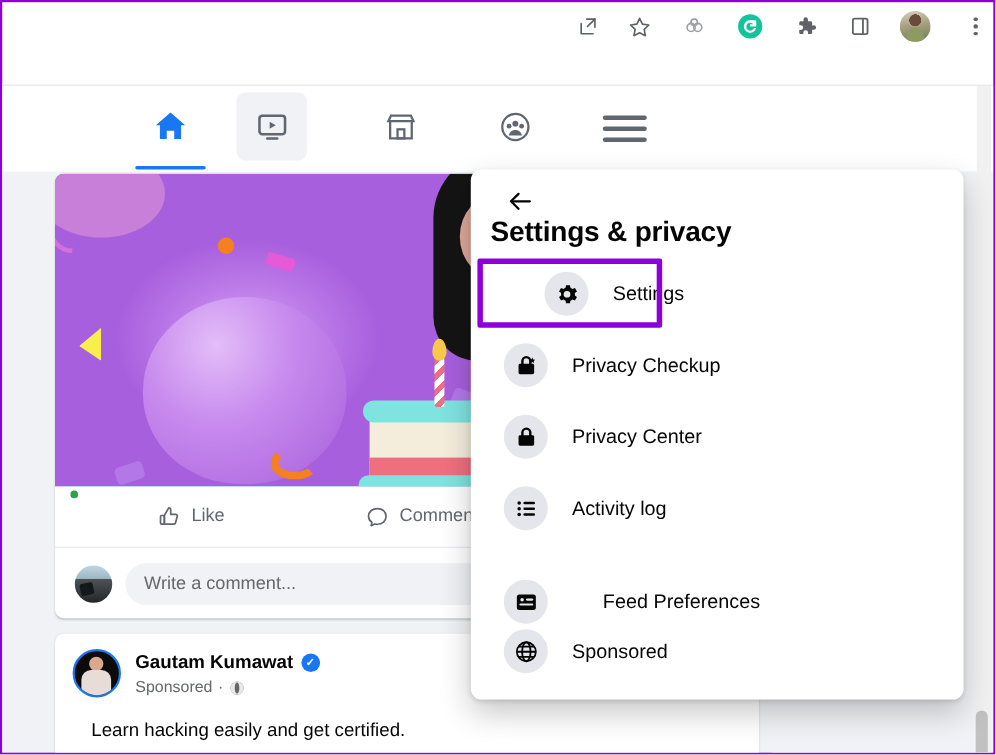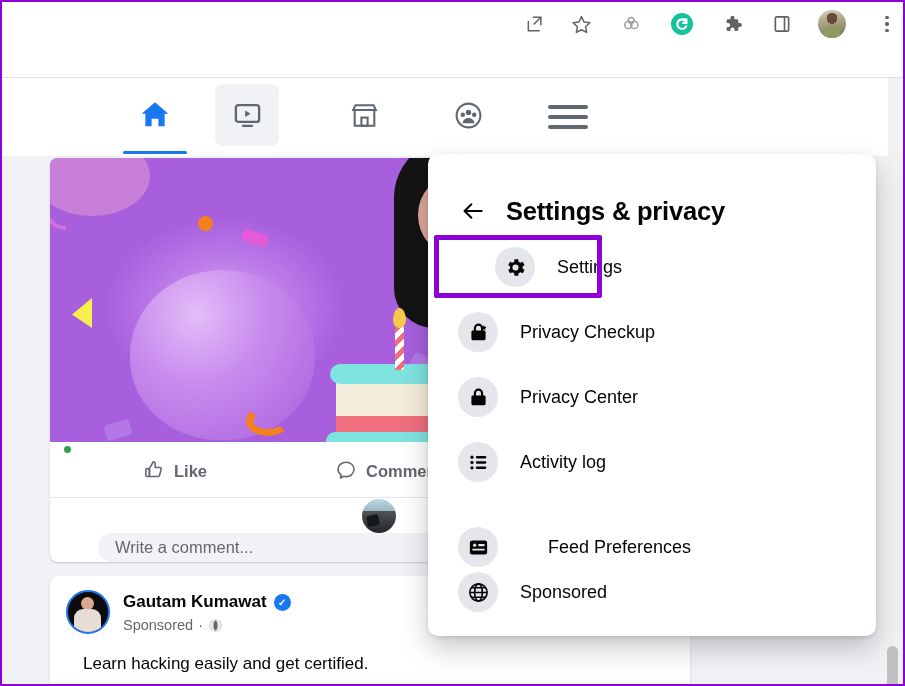--- a/index.html
+++ b/index.html
@@ -152,28 +152,28 @@
       linear-gradient(150deg, #15c8f5 0%, #19c6f7 45%, #1fb6f2 100%);
     overflow: hidden;
   }
   .confetti { position: absolute; }
   #post-actions {
     position: absolute; left: 0; top: 284px; width: 640px; height: 56px;
     display: flex; align-items: center;
     border-bottom: 1px solid #e4e6eb;
   }
   .action-btn {
-    display: flex; align-items: flex-end; gap: 9px;
-    font-size: 16.5px; font-weight: 700; color: #606770;
+    display: flex; align-items: center; gap: 9px;
+    font-size: 16.5px; font-weight: 400; color: #606770;
   }
   #btn-like { margin-left: 93px; }
   #btn-comment { margin-left: 128px; }
   #comment-row {
     position: absolute; left: 0; top: 341px; width: 640px; height: 63px;
-    display: flex; align-items: center; flex-direction: column;
+    display: flex; align-items: center;
   }
   #comment-avatar {
     position: relative;
     margin-left: 18px;
     width: 34px; height: 34px; border-radius: 50%;
     overflow: hidden;
     background: linear-gradient(180deg, #bfd6e6 0%, #9fb6c4 35%, #4d5357 36%, #232629 100%);
     flex: none;
   }
   #comment-avatar::before {
@@ -262,21 +262,21 @@
     position: absolute; left: 426px; top: 152px;
     width: 448px; height: 482px;
     background: #ffffff;
     border-radius: 10px;
     box-shadow: 0 12px 28px rgba(0,0,0,.22), 0 2px 4px rgba(0,0,0,.10);
     overflow: hidden;
   }
   #panel-header {
     position: absolute; left: 0; top: 14px;
     width: 448px; height: 58px;
-    display: flex; align-items: flex-end;
+    display: flex; align-items: flex-start; flex-direction: column;
   }
   #back-arrow {
     margin-left: 30px; width: 30px; height: 30px;
     display: flex; align-items: center; justify-content: center;
     color: #050505;
   }
   #panel-title {
     margin-left: 18px;
     font-size: 25.5px; font-weight: 700; color: #050505;
     letter-spacing: -.2px;

